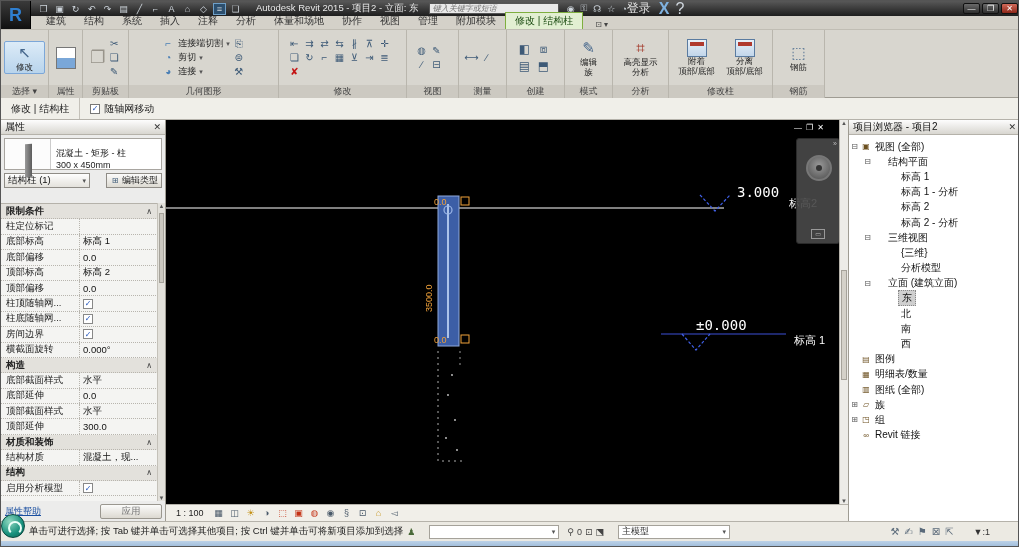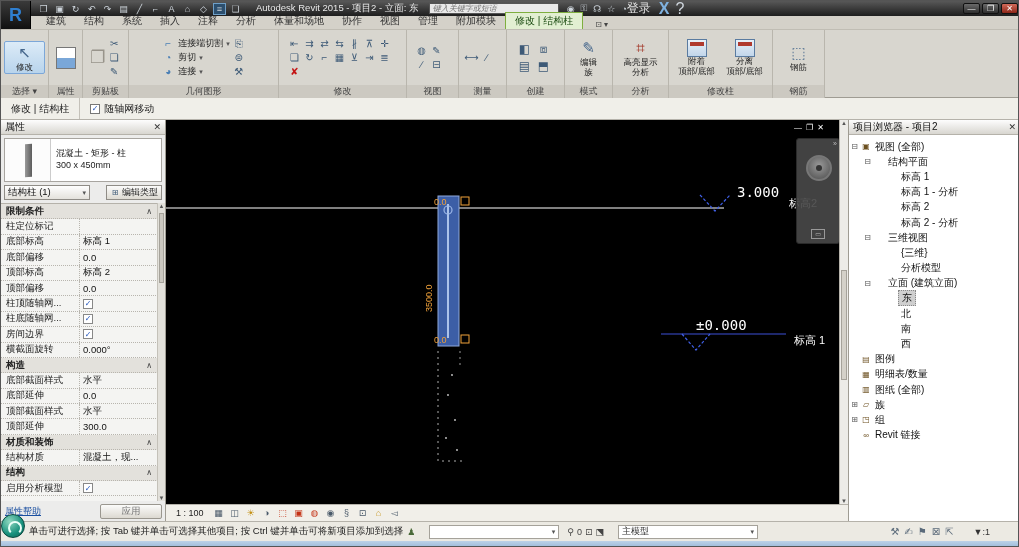--- a/index.html
+++ b/index.html
@@ -62,21 +62,21 @@
   .opt-ctx { padding:0 10px; border-right:1px solid #c4c1b9; height:100%; display:flex; align-items:center; }
   .optchk { display:flex; align-items:center; gap:4px; margin-left:10px; }
   .cbx { width:10px; height:10px; border:1px solid #777; background:#fff; font-size:8px; color:#2255bb;
     display:flex; align-items:center; justify-content:center; line-height:1; }
 
   
   .palette { position:absolute; left:0; top:119px; width:165px; height:401px; background:#ececeb; border-right:1px solid #9f9c93; }
   .pal-head { height:15px; background:linear-gradient(#fdfdfd,#d8d6d0); border-bottom:1px solid #b5b2aa;
     font-size:10px; color:#111; display:flex; align-items:center; padding:0 4px; }
   .pal-head .x { margin-left:auto; font-size:9px; color:#333; }
-  .typebox { margin:3px 3px 0; height:44px; background:#fff; border:1px solid #a8a5a0; display:flex; }
+  .typebox { margin:3px 3px 0; height:32px; background:#fff; border:1px solid #a8a5a0; display:flex; }
   .preview { width:46px; border-right:1px solid #ccc; position:relative; background:#fcfcfc; }
   .colimg { position:absolute; left:20px; top:5px; width:7px; height:33px; background:linear-gradient(90deg,#9a9a9a,#5c5c5c); transform:skewY(-6deg); }
   .typetext { flex:1; font-size:9px; color:#222; padding:8px 3px 0 5px; line-height:1.35; }
   .selrow { margin:3px 3px 2px; display:flex; gap:16px; align-items:center; }
   .selbox { flex:1; height:15px; background:linear-gradient(#fefefe,#e4e2dc); border:1px solid #8f8c86;
     font-size:9.5px; display:flex; align-items:center; padding:0 3px; color:#111; }
   .selbox .caret { margin-left:auto; }
   .edittype { height:15px; font-size:9px; color:#222; background:linear-gradient(#fbfbfa,#dddad2);
     border:1px solid #8f8c86; display:flex; align-items:center; gap:2px; padding:0 3px; }
   .pgrid { position:absolute; left:0; top:83px; bottom:20px; width:157px; overflow:hidden; background:#f4f4f2; border-top:1px solid #b5b2aa; }
@@ -793,21 +793,21 @@
     <div class="sb-select">
       <span></span>
         <span class="caret">▾</span>
     </div>
     <div class="sb-small">
       <span class="vicon">⚲</span>
       <span>0</span>
       <span class="vicon">⊡</span>
       <span class="vicon">⬔</span>
     </div>
-    <div class="sb-select" style="width:140px">
+    <div class="sb-select" style="width:112px">
       <span>主模型</span>
         <span class="caret">▾</span>
     </div>
     <div class="sb-right">
 
     <span class="vicon" title="worksets-icon">⚒</span>
         <span class="vicon" title="editing-requests-icon">✍</span>
         <span class="vicon" title="design-options-icon">⚑</span>
         <span class="vicon" title="exclude-options-icon">⊠</span>
         <span class="vicon" title="press-drag-icon">⇱</span>

